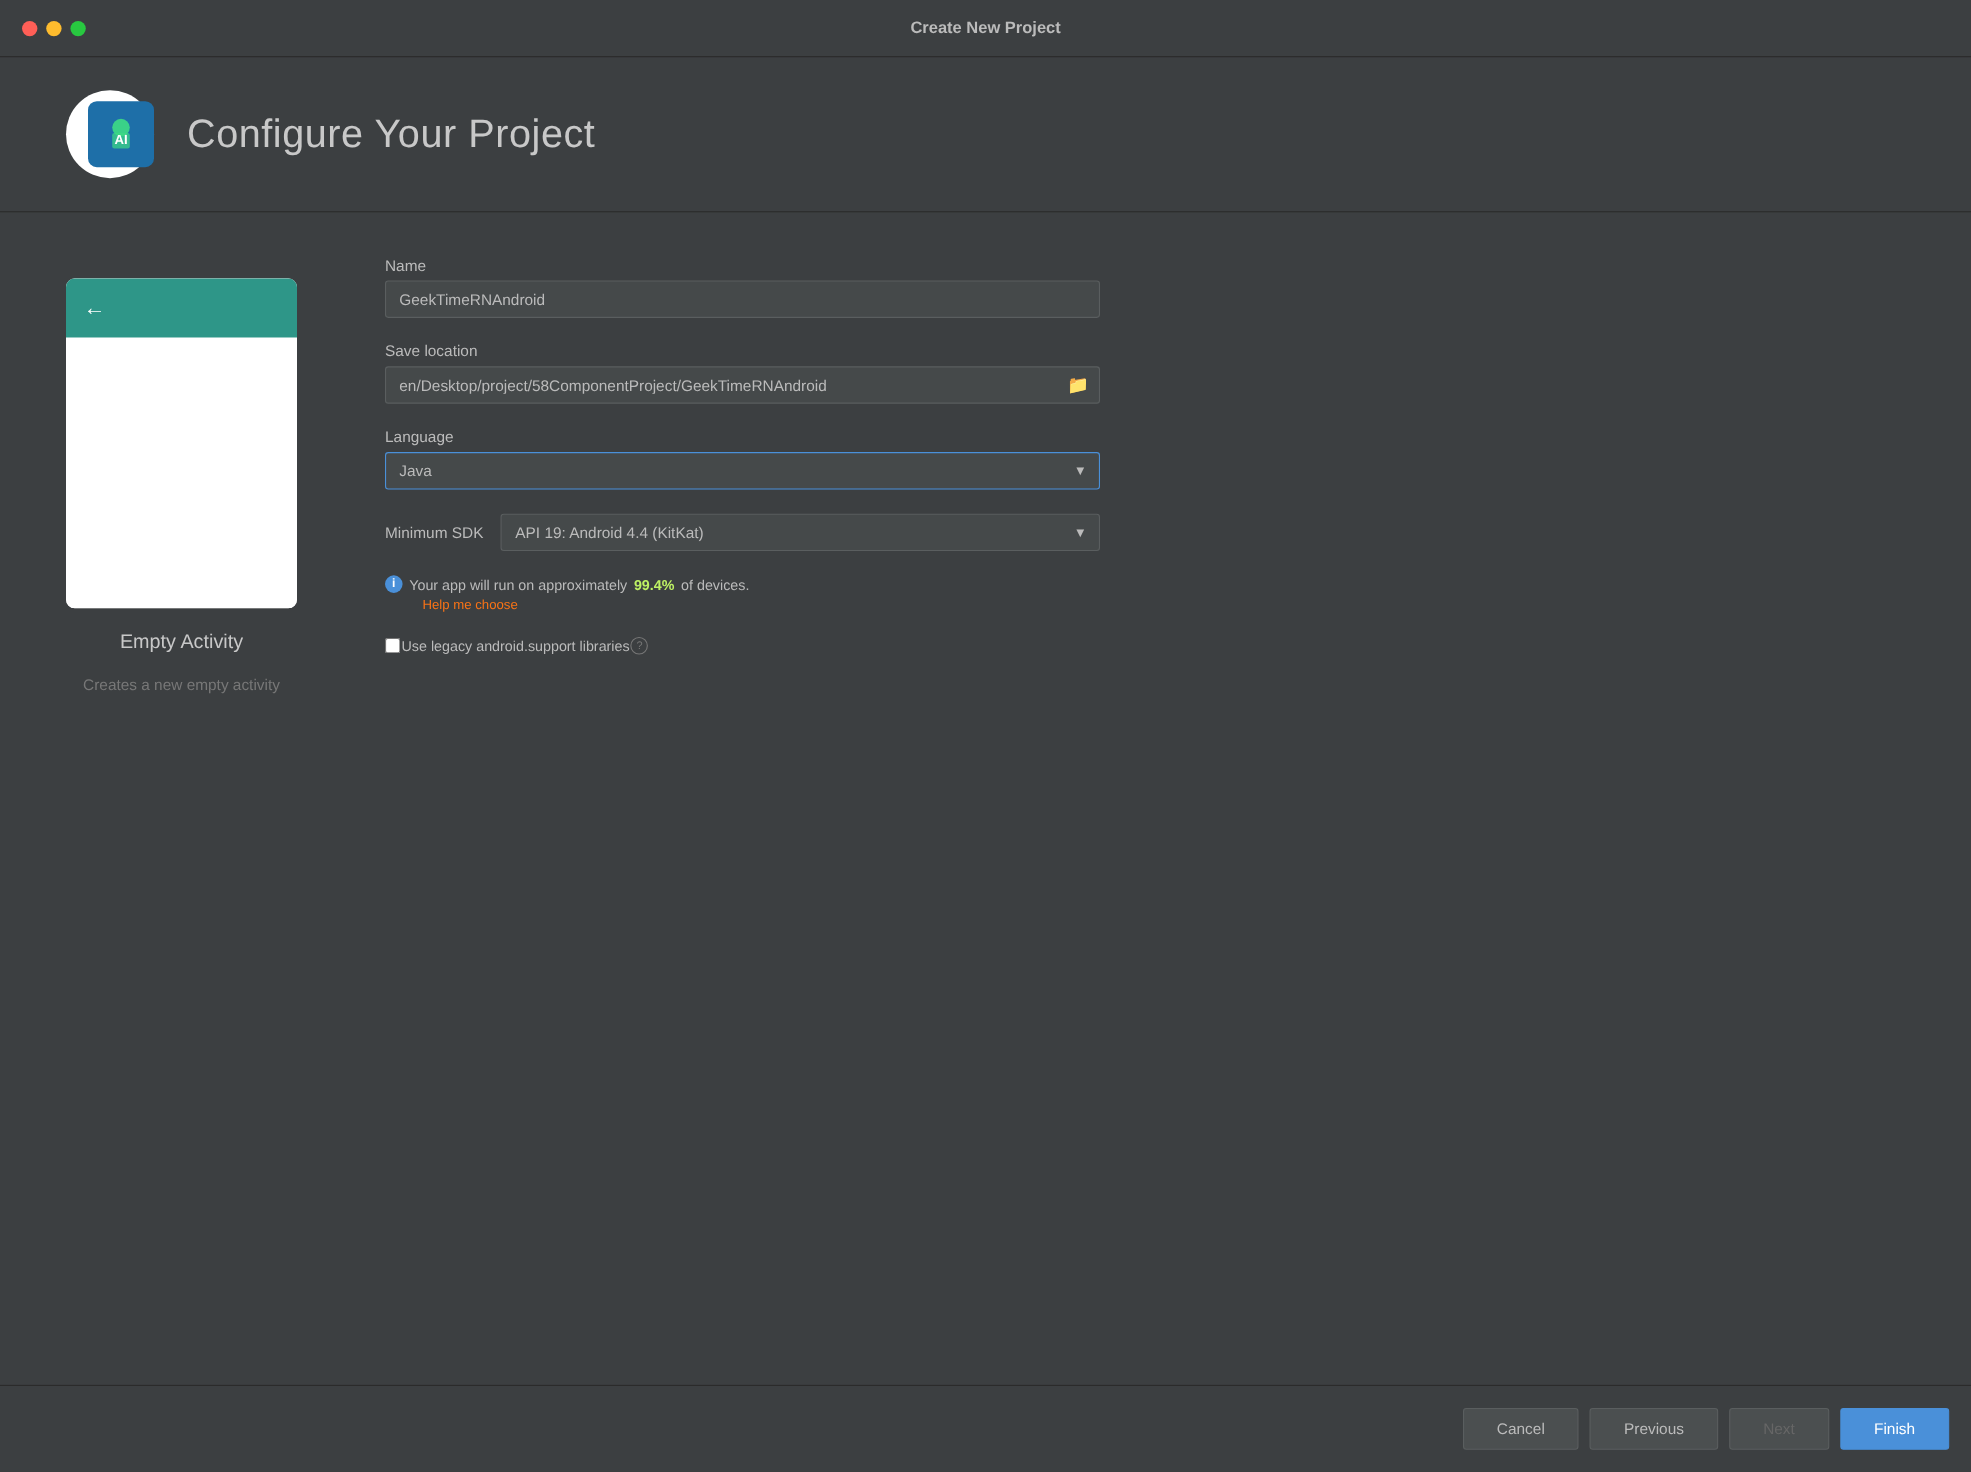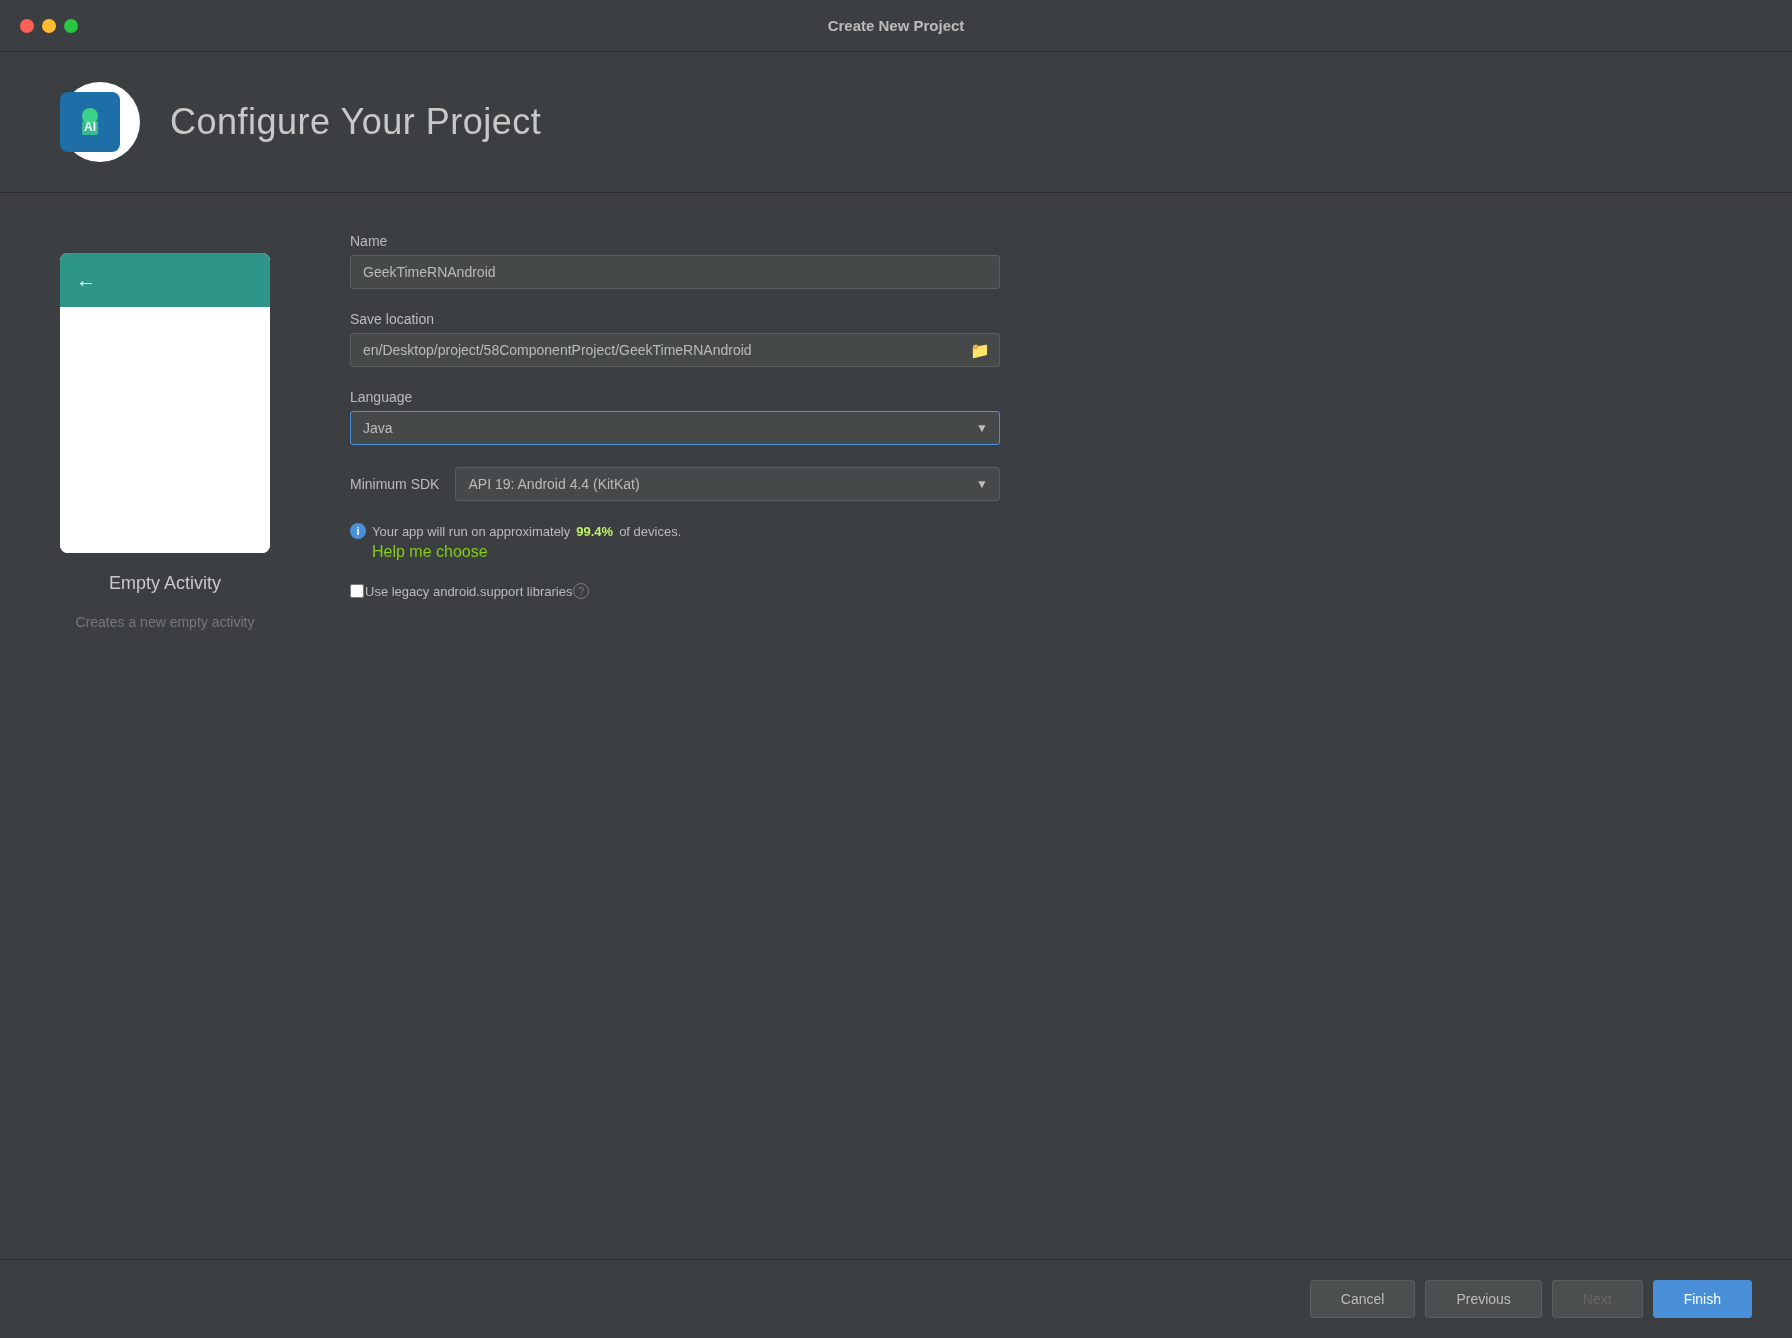--- a/index.html
+++ b/index.html
@@ -62,21 +62,21 @@
       border-bottom: 1px solid #2b2b2b;
       gap: 30px;
     }
     .android-logo {
       width: 80px;
       height: 80px;
       background: #fff;
       border-radius: 50%;
       display: flex;
       align-items: center;
-      justify-content: flex-start;
+      justify-content: flex-end;
       flex-shrink: 0;
     }
     .android-logo-inner {
       width: 60px;
       height: 60px;
       background: #1e6fa8;
       border-radius: 8px;
       display: flex;
       align-items: center;
       justify-content: center;
@@ -249,23 +249,23 @@
       color: white;
       font-size: 11px;
       font-weight: bold;
       flex-shrink: 0;
     }
     .info-bold {
       font-weight: bold;
       color: #bef264;
     }
     .help-link {
-      color: #84cc16;
-      font-size: 16px;
-      margin-left: 22px;
+      color: #f97316;
+      font-size: 12px;
+      margin-left: 34px;
       cursor: pointer;
       text-decoration: none;
     }
 
     
     .checkbox-row {
       display: flex;
       align-items: center;
       gap: 1px;
     }
@@ -293,21 +293,21 @@
       font-size: 10px;
       cursor: pointer;
       flex-shrink: 0;
     }
 
     
     .footer {
       display: flex;
       justify-content: flex-end;
       align-items: center;
-      padding: 20px 40px;
+      padding: 20px 20px;
       gap: 10px;
       border-top: 1px solid #2b2b2b;
       background: #3c3f41;
       position: absolute;
       bottom: 0;
       left: 0;
       right: 0;
     }
     .btn {
       padding: 10px 30px;

